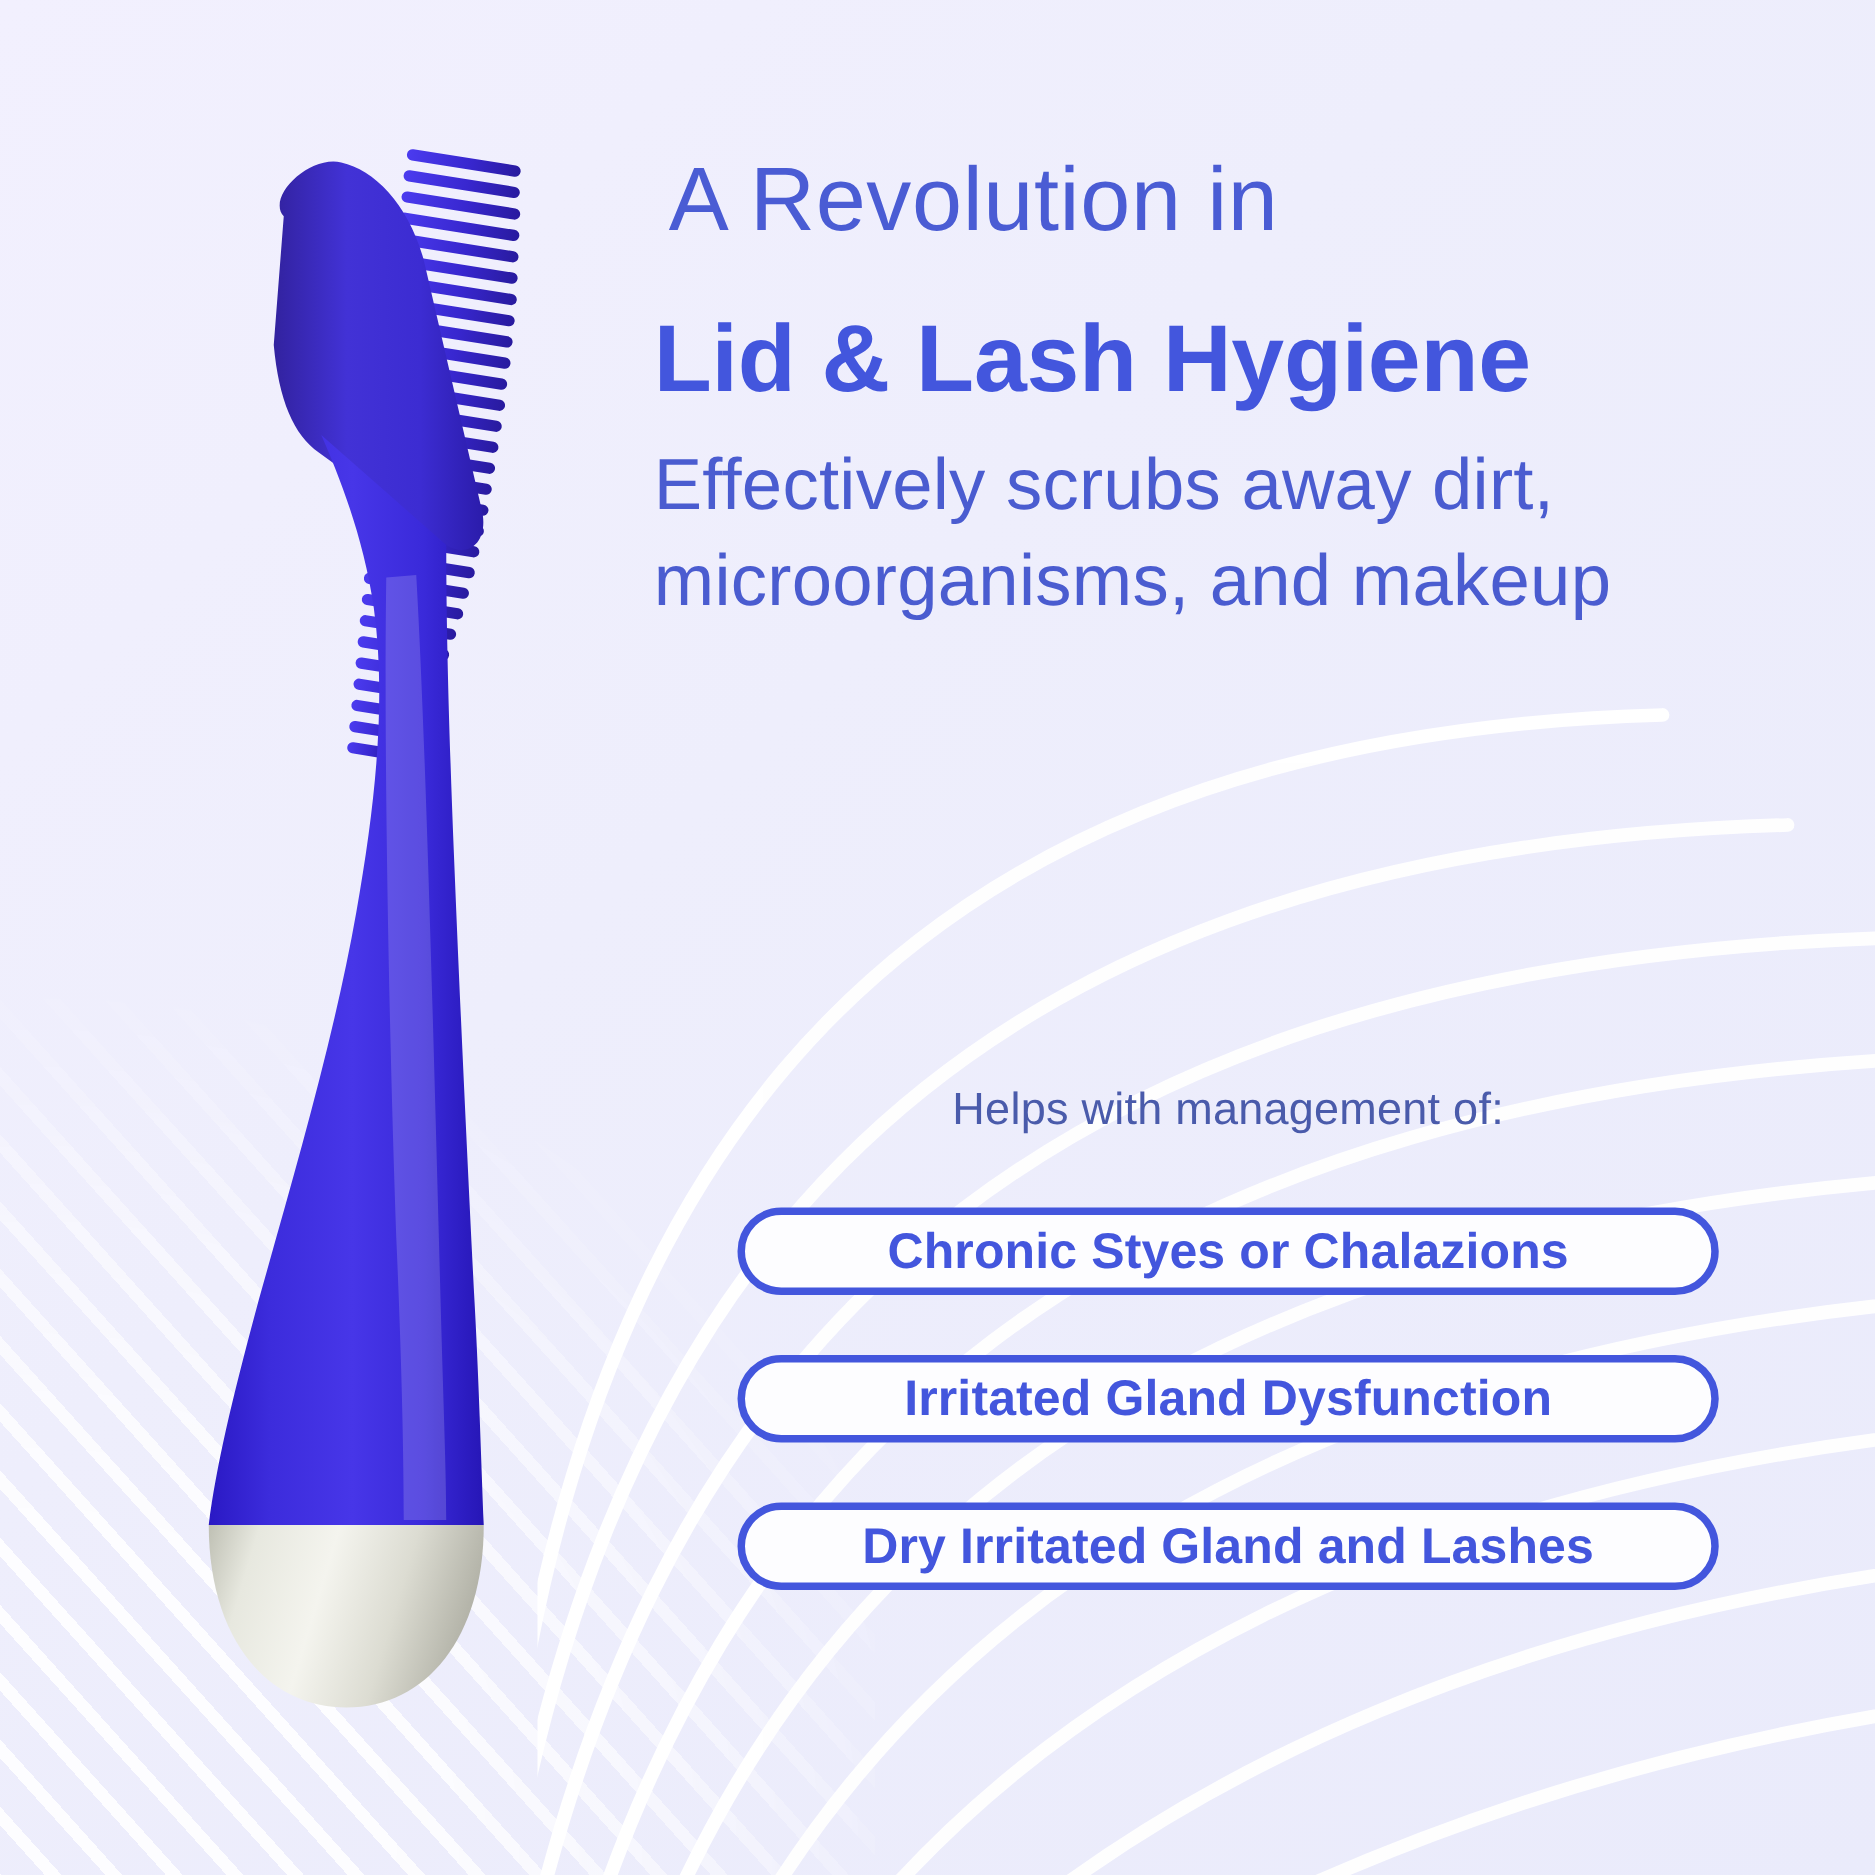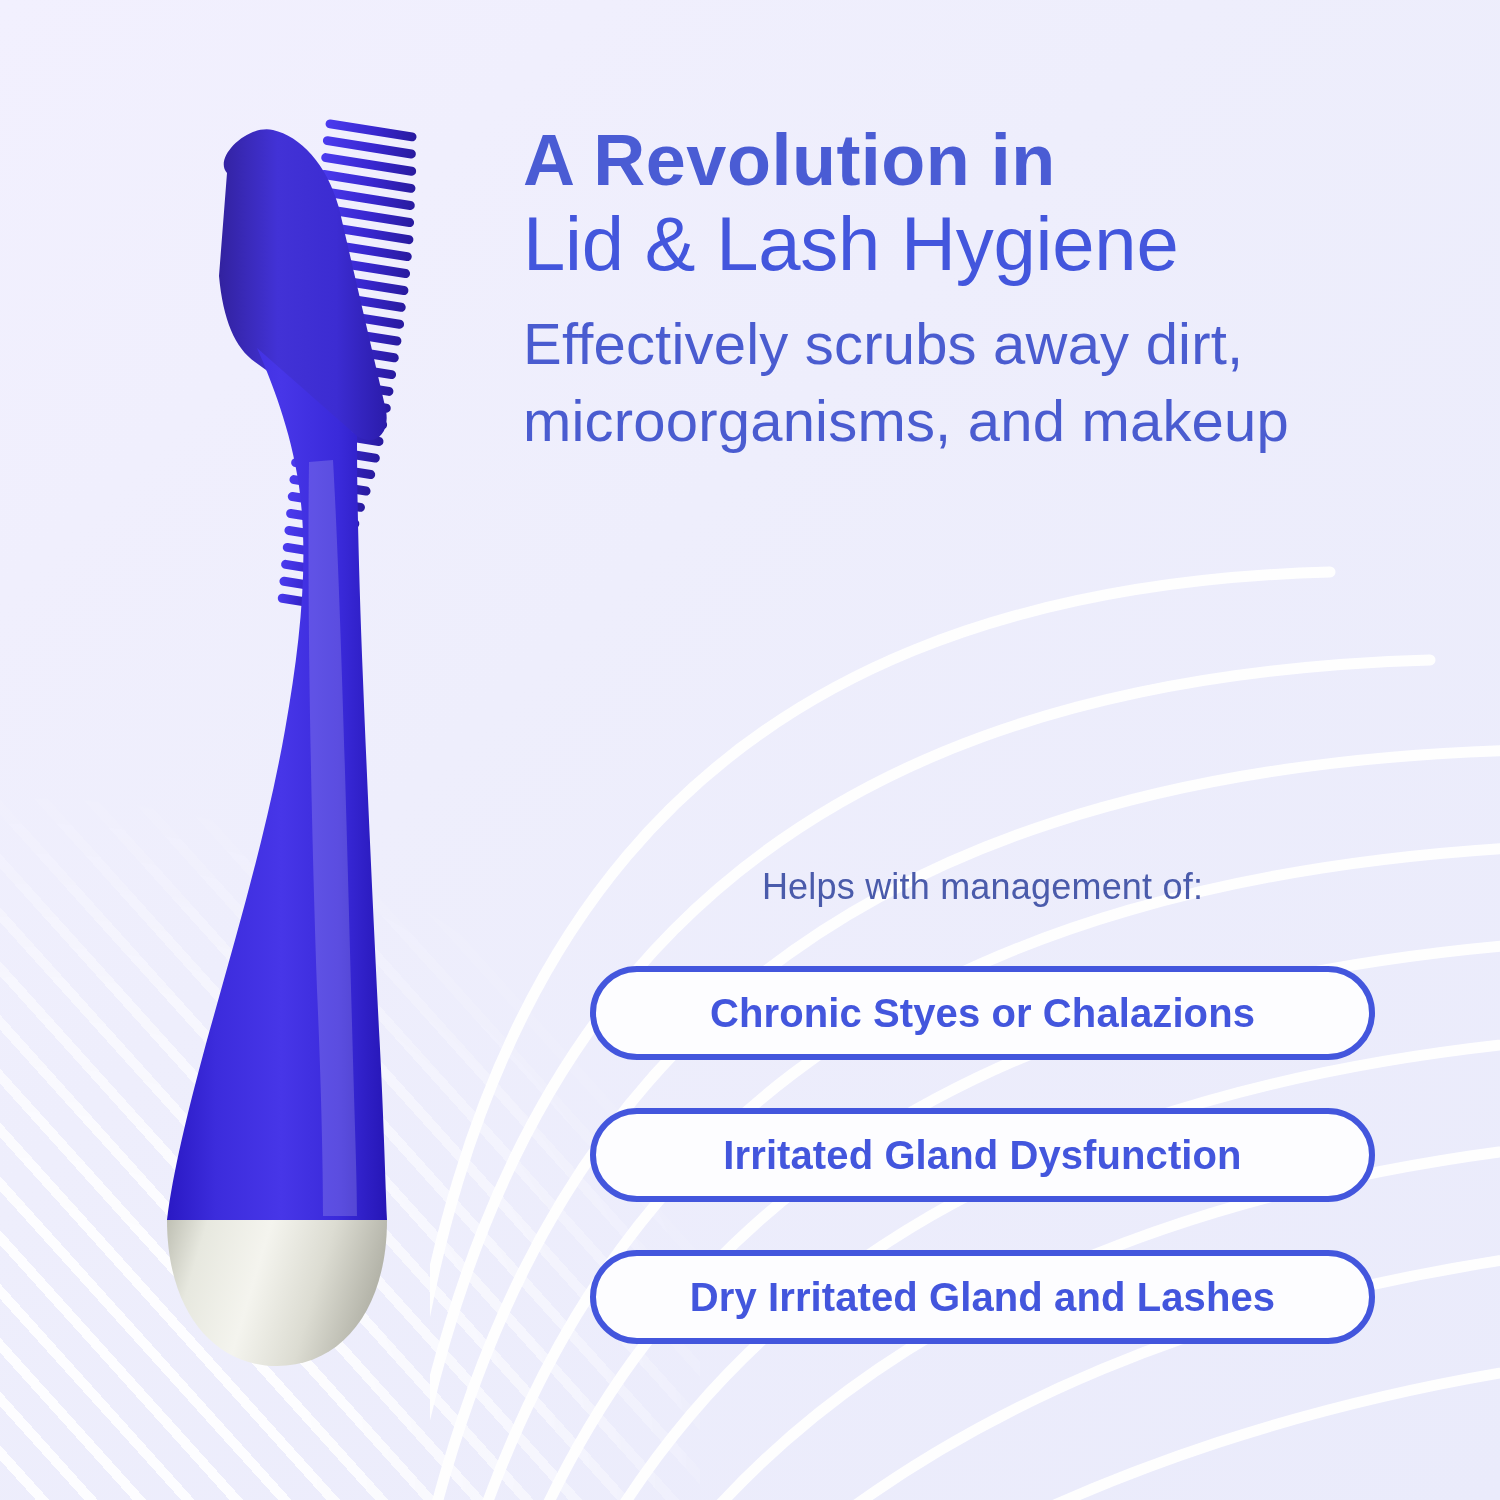--- a/index.html
+++ b/index.html
@@ -60,33 +60,35 @@
 
   
   .copy {
     position: absolute;
     left: 523px;
     top: 122px;
     width: 900px;
   }
   .head-line-1 {
     font-size: 72px;
-    font-weight: 700;
+    font-weight: 400;
     color: #4a5cd4;
     letter-spacing: 0.5px;
     line-height: 1.06;
     white-space: nowrap;
+    margin-left: 12px;
   }
   .head-line-2 {
     font-size: 76px;
-    font-weight: 400;
+    font-weight: 700;
     color: #4356dd;
     letter-spacing: -0.2px;
     line-height: 1.22;
     white-space: nowrap;
+    margin-top: 44px;
   }
   .subcopy {
     margin-top: 14px;
     font-size: 58px;
     font-weight: 300;
     color: #4a5cd0;
     line-height: 1.33;
     letter-spacing: 0.2px;
     max-width: 870px;
   }
@@ -108,21 +110,21 @@
   .pill-list {
     position: absolute;
     left: 590px;
     top: 966px;
     width: 785px;
     display: flex;
     flex-direction: column;
     gap: 48px;
   }
   .pill {
-    height: 94px;
+    height: 70px;
     border: 6px solid #4356dd;
     border-radius: 999px;
     background: #fdfdff;
     display: flex;
     align-items: center;
     justify-content: center;
     box-sizing: border-box;
   }
   .pill-label {
     font-size: 40px;

